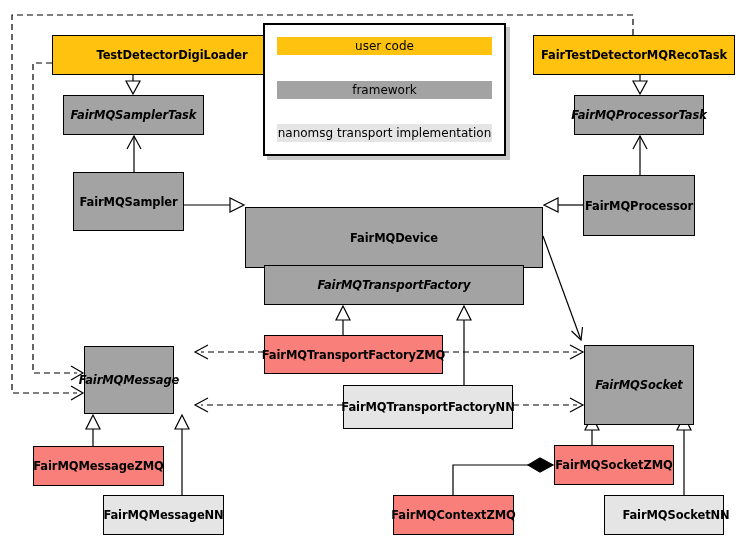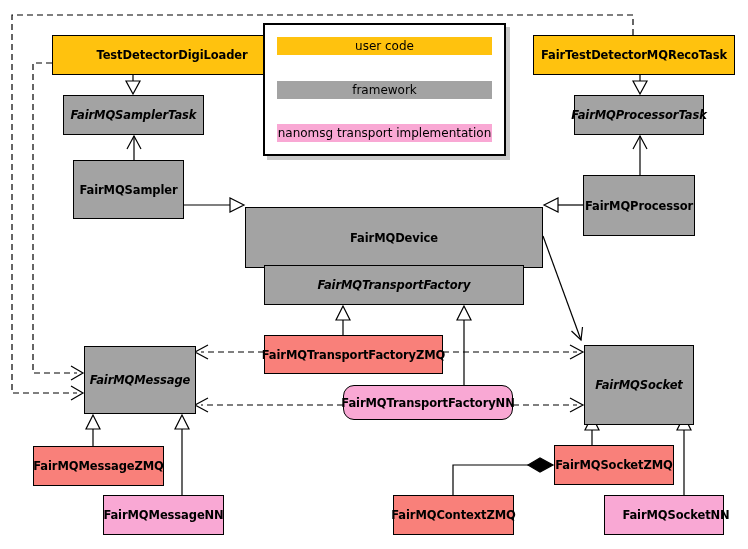--- a/index.html
+++ b/index.html
@@ -21,34 +21,34 @@
     font-size:11.5px;
     letter-spacing:-0.1px;
     color:#000;
     z-index:2;
     white-space:nowrap;
   }
   .abstract{font-style:italic;}
   .c-user{background:#FFC20E;}
   .c-framework{background:#a3a3a3;}
   .c-zeromq{background:#F9807A;}
-  .c-nanomsg{background:#f9a8d4;text-align:right;}
+  .c-nanomsg{background:#e5e5e5;text-align:right;}
 
   
   .n-digi_loader{left:52px;top:35px;width:212px;height:40px;padding-left:28px;}
   .n-reco_task{left:533px;top:35px;width:202px;height:40px;}
   .n-sampler_task{left:63px;top:95px;width:141px;height:40px;}
   .n-processor_task{left:574px;top:95px;width:130px;height:40px;}
-  .n-sampler{left:73px;top:160px;width:111px;height:59px;}
+  .n-sampler{left:73px;top:172px;width:111px;height:59px;}
   .n-device{left:245px;top:175px;width:298px;height:61px;margin-top:32px;}
   .n-processor{left:583px;top:175px;width:112px;height:61px;}
   .n-transport_factory{left:264px;top:265px;width:260px;height:40px;}
   .n-transport_factory_zmq{left:264px;top:335px;width:179px;height:39px;text-align:right;}
-  .n-transport_factory_nn{left:343px;top:385px;width:170px;height:35px;border-radius:11px;}
-  .n-message{left:84px;top:346px;width:112px;height:68px;}
+  .n-transport_factory_nn{left:343px;top:385px;width:170px;height:44px;}
+  .n-message{left:84px;top:346px;width:90px;height:68px;}
   .n-socket{left:584px;top:345px;width:110px;height:80px;}
   .n-message_zmq{left:33px;top:446px;width:131px;height:40px;}
   .n-message_nn{left:103px;top:495px;width:121px;height:40px;}
   .n-context_zmq{left:393px;top:495px;width:121px;height:40px;}
   .n-socket_zmq{left:554px;top:445px;width:120px;height:40px;}
   .n-socket_nn{left:604px;top:495px;width:120px;height:40px;padding-left:24px;}
 
   
   .legend{
     position:absolute;left:263px;top:23px;width:243px;height:133px;

